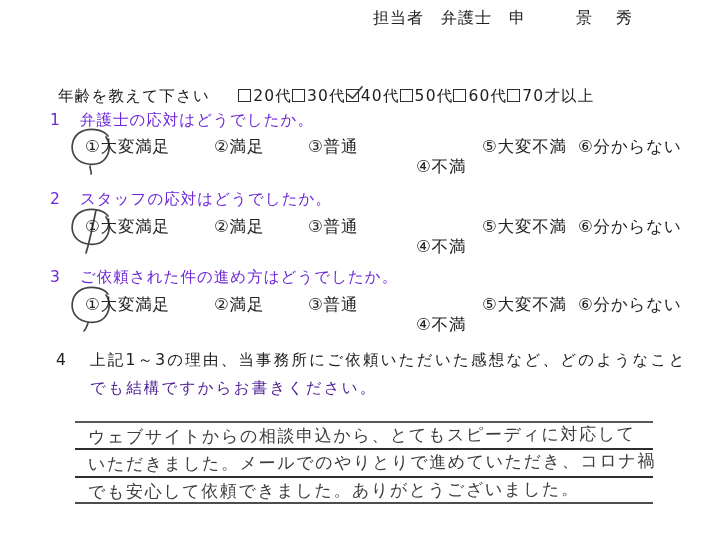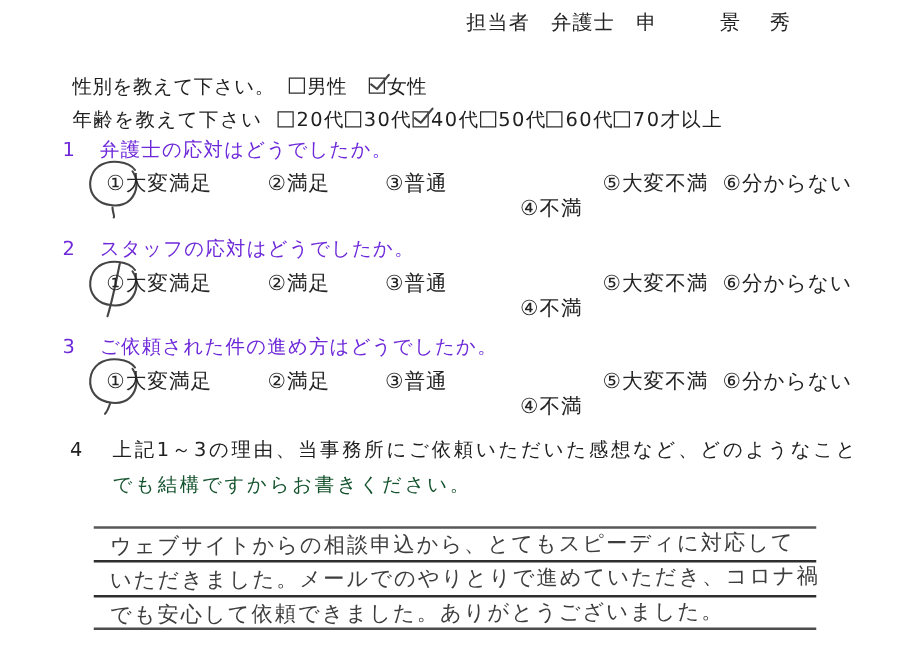--- a/index.html
+++ b/index.html
@@ -11,30 +11,30 @@
     color:#1f1f1f;
     overflow:hidden;
   }
   .abs{position:absolute;white-space:nowrap;}
   
   .print{font-size:15.5px;line-height:20px;letter-spacing:0.5px;color:#202020;}
   .header-row{left:373px;top:8px;font-size:16px;letter-spacing:1px;color:#232323;text-align:right;}
   .header-row .name{margin-left:50px;letter-spacing:4px;}
   .gender-row{left:58px;top:59px;}
   .age-row{left:58px;top:86px;letter-spacing:1.2px;}
-  .age-first{margin-left:12px;text-align:center;}
+  .age-first{margin-left:28px;text-align:center;}
   .gender-g1{margin-left:11px;}
   .gender-g2{margin-left:17px;}
   
   .q-row{left:50px;top:0;font-size:15.5px;letter-spacing:1px;color:#6d28d9;}
   .q1{top:110px;} .q2{top:189px;} .q3{top:267px;}
   .q-num{display:inline-block;width:30px;}
   .q4-l1{left:56px;top:350px;font-size:15.5px;letter-spacing:2.2px;color:#202020;}
   .q4-l1 .q-num{width:34px;letter-spacing:0;}
-  .q4-l2{left:90px;top:378px;font-size:15.5px;letter-spacing:2.2px;color:#14532d;}
+  .q4-l2{left:90px;top:378px;font-size:15.5px;letter-spacing:2.2px;color:#4c1d95;}
   
   .opt-row{left:0;width:725px;height:26px;font-size:16.5px;letter-spacing:0.8px;color:#242424;}
   .opts1{top:136px;} .opts2{top:216px;} .opts3{top:294px;}
   .opt{position:absolute;top:0;}
   .o1{left:85px;} .o2{left:214px;} .o3{left:308px;} .o4{left:416px;margin-top:20px;} .o5{left:482px;} .o6{left:578px;}
   
   .circle-mark{position:absolute;left:70px;top:-9px;width:46px;height:48px;}
   
   .cb-item{display:inline-block;}
   .box{
@@ -59,25 +59,20 @@
 </style>
 </head>
 <body>
 
 <div class="page">
 
   <div class="abs header-row">
     <span>担当者　弁護士　申</span><span class="name">景　秀</span>
   </div>
 
-  <div class="abs print gender-row">
-    <span>性別を教えて下さい。</span><span class="cb-item gender-g1"><span class="box"></span><span>男性</span></span><span class="cb-item gender-g2"><span class="box"><svg class="check" viewBox="0 0 20 18">
-            <path d="M3,10 L8,14 L18,2" stroke-width="1.8"></path>
-          </svg></span><span>女性</span></span>
-  </div>
 
   <div class="abs print age-row">
     <span>年齢を教えて下さい</span><span class="cb-item age-first"><span class="box"></span><span>20代</span></span><span class="cb-item"><span class="box"></span><span>30代</span></span><span class="cb-item"><span class="box"><svg class="check" viewBox="0 0 20 18">
             <path d="M3,10 L8,14 L18,2" stroke-width="1.8"></path>
           </svg></span><span>40代</span></span><span class="cb-item"><span class="box"></span><span>50代</span></span><span class="cb-item"><span class="box"></span><span>60代</span></span><span class="cb-item"><span class="box"></span><span>70才以上</span></span>
   </div>
 
   <div class="abs q-row q1">
     <span class="q-num">1</span><span>弁護士の応対はどうでしたか。</span>
   </div>

